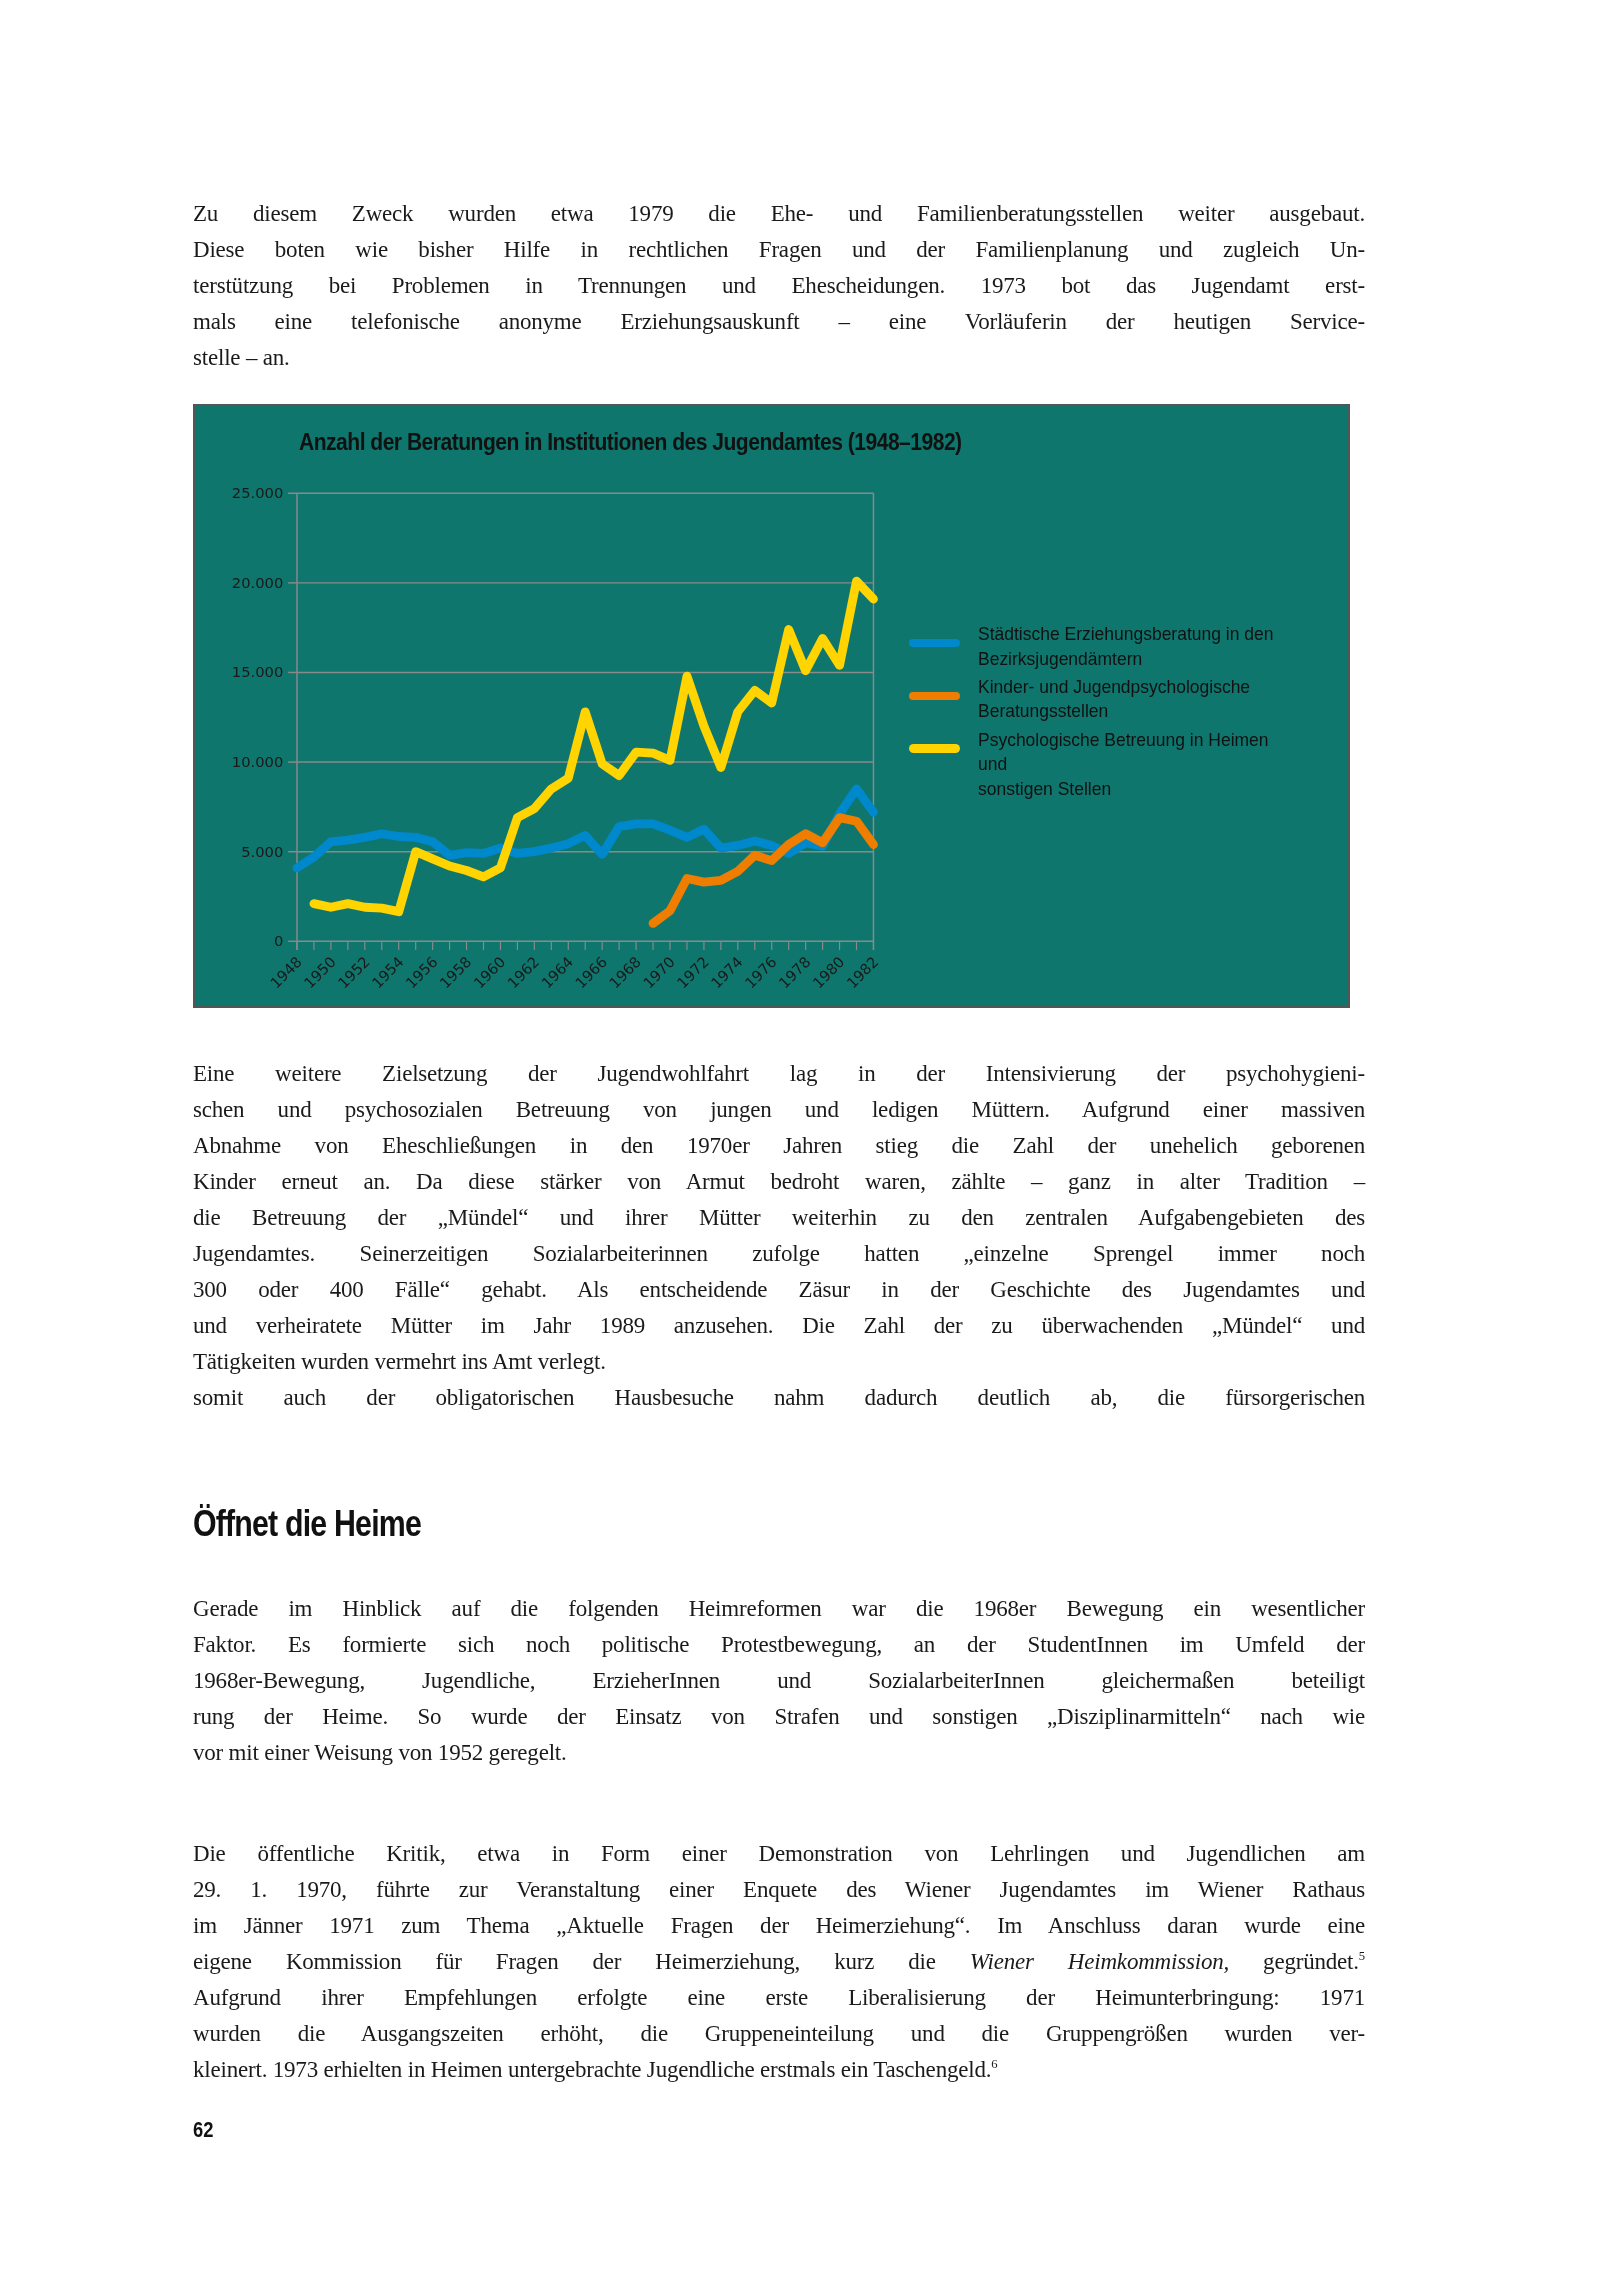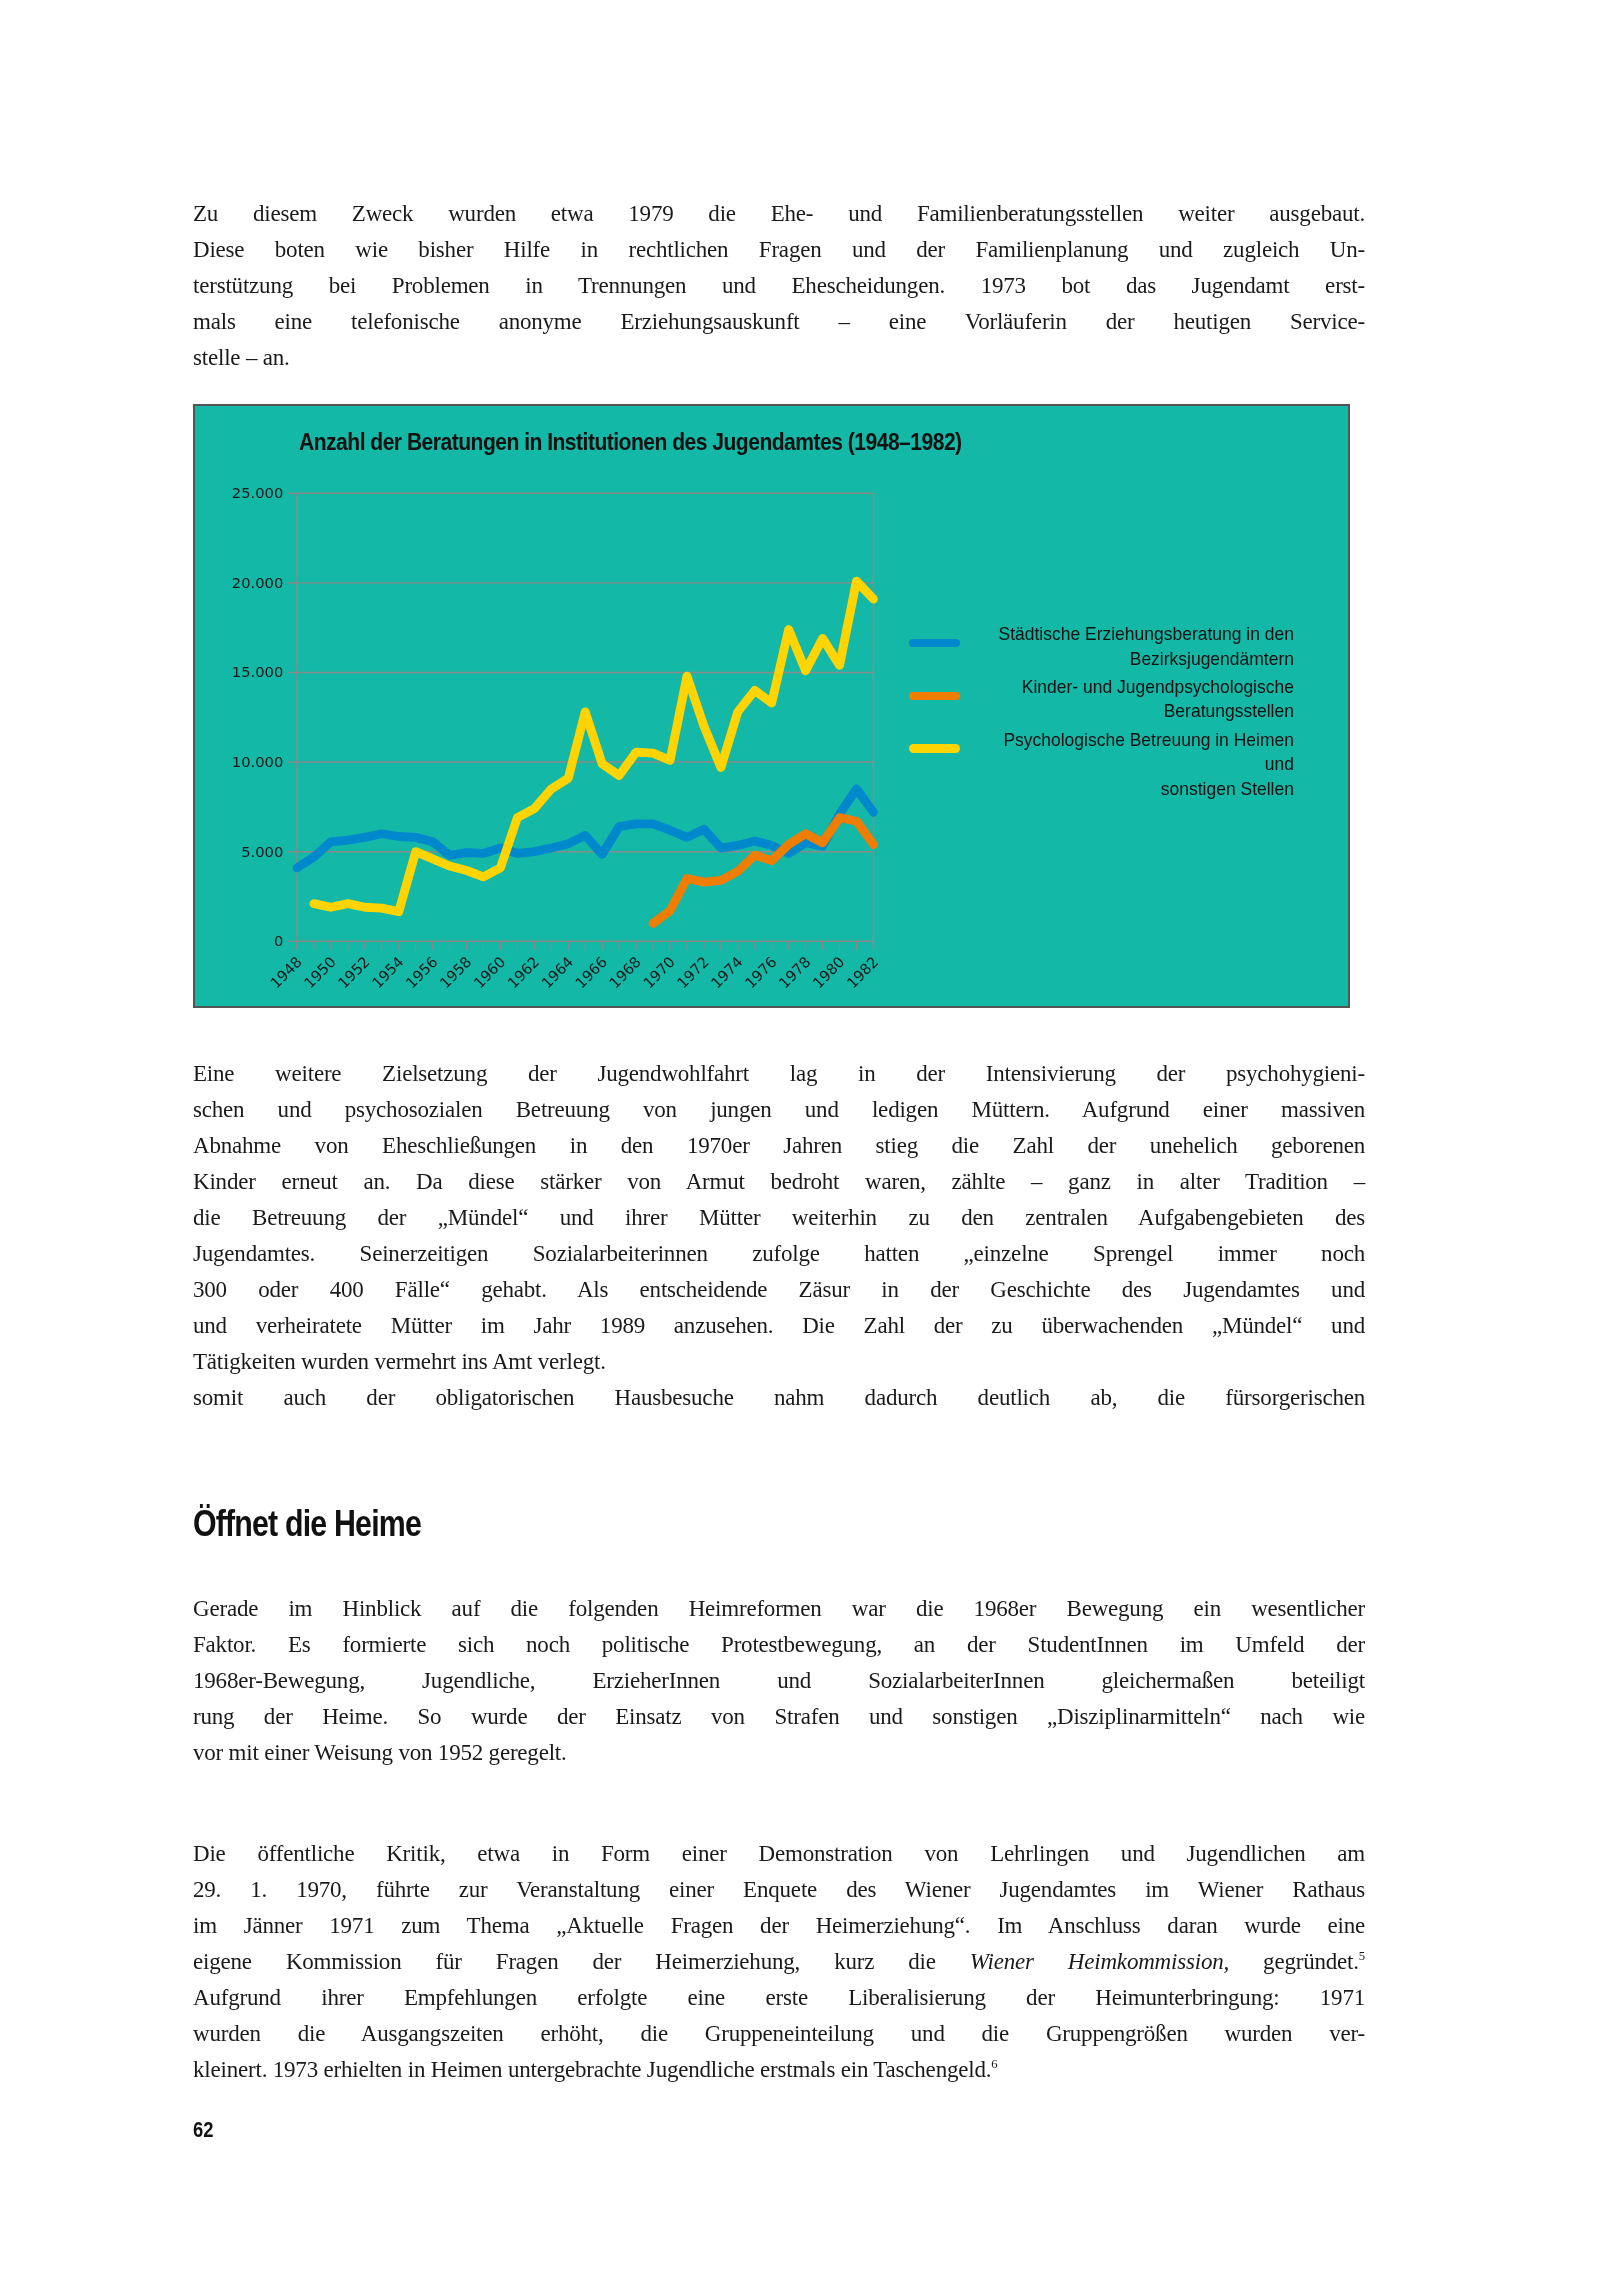--- a/index.html
+++ b/index.html
@@ -10,31 +10,31 @@
       font-size: 23px;
       line-height: 36px;
       letter-spacing: -0.2px;
       margin: 0;
       text-align: justify;
       hyphens: manual;
     }
     .para-1 { position: absolute; top: 196px; left: 0; width: 1172px; }
     .chart-box {
       position: absolute; left: 0; top: 404px; width: 1157px; height: 604px;
-      border: 2px solid #555555; box-sizing: border-box; background: #14b8a6;
+      border: 2px solid #555555; box-sizing: border-box; background: #0f766e;
     }
     .chart-title {
       position: absolute; left: 104px; top: 21.6px;
       font-family: "Liberation Sans", sans-serif; font-weight: bold;
       font-size: 24.5px; letter-spacing: -0.6px; color: #111; white-space: nowrap;
       transform: scaleX(0.86); transform-origin: left top;
     }
     .chart-svg { position: absolute; left: 0; top: 0; }
     .legend { position: absolute; left: 714px; top: 216px; width: 412px; }
-    .legend-item { display: flex; align-items: flex-start; margin-bottom: 3.9px; text-align: right; }
+    .legend-item { display: flex; align-items: flex-start; margin-bottom: 3.9px; }
     .legend-swatch { width: 51px; height: 8.8px; border-radius: 4.9px; margin-top: 16.7px; margin-right: 17.6px; flex: 0 0 51px; }
     .legend-label {
       font-family: "Liberation Sans", sans-serif; font-size: 19px; line-height: 24.5px; color: #111;
       transform: scaleX(0.92); transform-origin: left top; white-space: pre-line; width: 431px;
     }
     .para-2 { position: absolute; top: 1056px; left: 0; width: 1172px; }
     .section-heading {
       position: absolute; top: 1503px; left: 0; margin: 0;
       font-family: "Liberation Sans", sans-serif; font-weight: bold; font-size: 37px;
       letter-spacing: -1px; color: #111; transform: scaleX(0.82); transform-origin: left top; white-space: nowrap;

